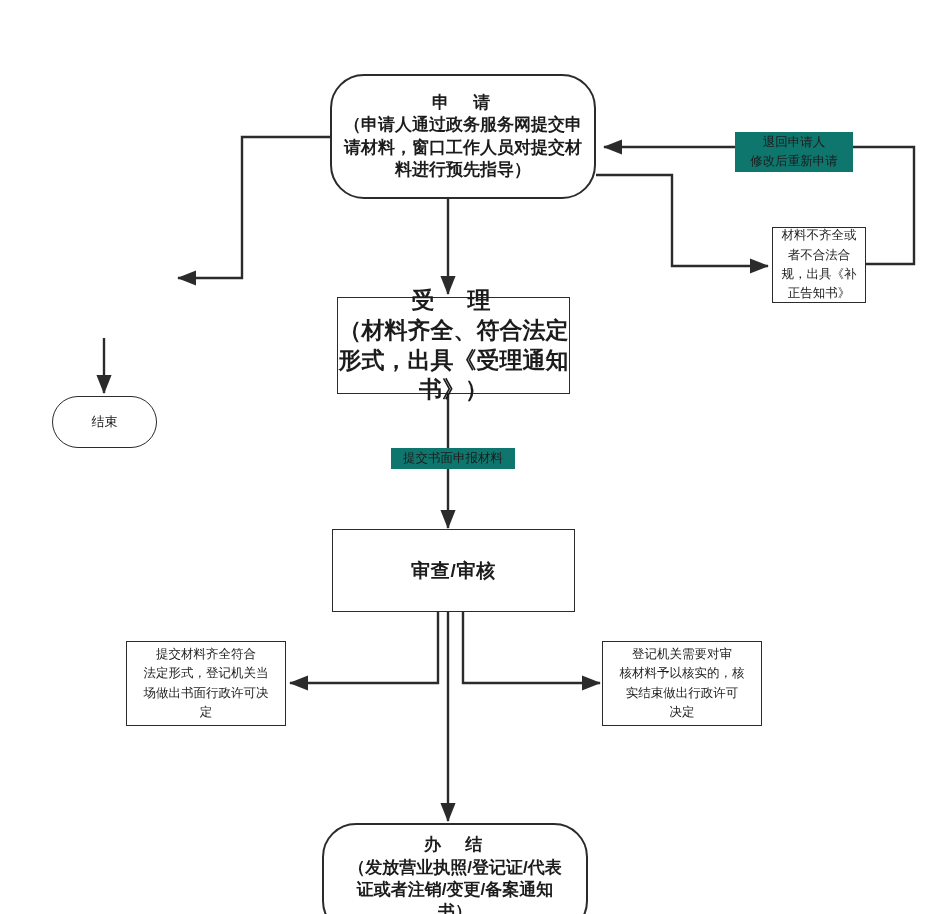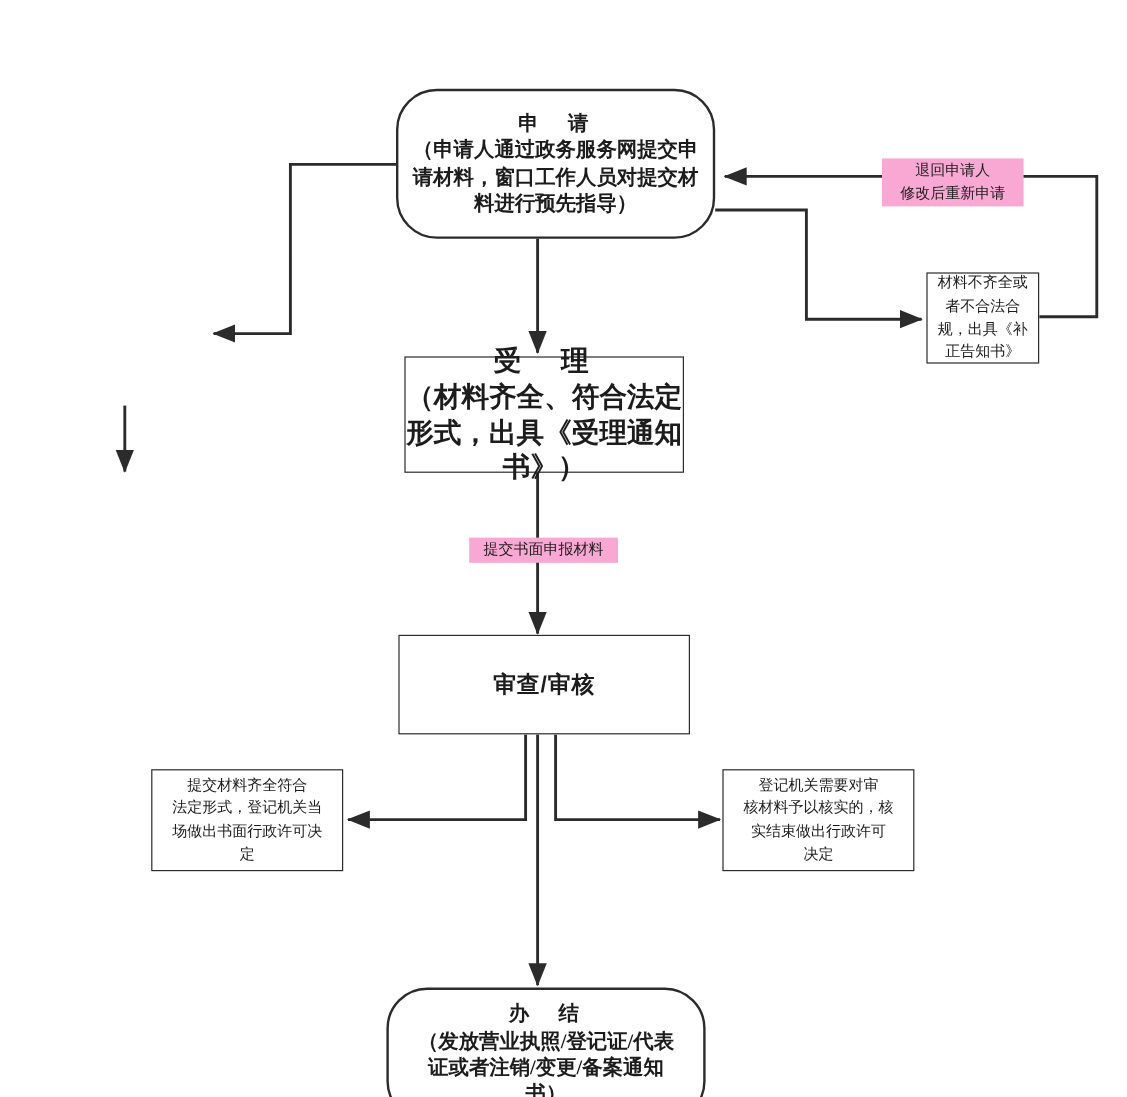--- a/index.html
+++ b/index.html
@@ -47,21 +47,20 @@
   }
   .node.thin {
     border-width: 1.5px;
   }
   .node .title {
     font-weight: bold;
     letter-spacing: 0.22em;
   }
   .node .body {
     font-weight: bold;
-    font-family: Liberation Serif, serif;
   }
   
   .big {
     font-size: 17px;
     line-height: 1.32;
     font-weight: bold;
   }
   .mid {
     font-size: 23px;
     line-height: 1.3;
@@ -73,21 +72,21 @@
     line-height: 1.55;
     font-weight: normal;
     padding: 0 7px;
   }
   .edge-label {
     position: absolute;
     font-size: 12.5px;
     line-height: 1.5;
     text-align: center;
     color: #1c1c1c;
-    background: #f9a8d4;
+    background: #0f766e;
     padding: 1px 4px;
     z-index: 3;
     white-space: pre-line;
   }
 </style>
 </head>
 <body>
 
 <div id="canvas">
 
@@ -120,20 +119,23 @@
   </svg>
 
   <div class="node rounded big" style="left:330px; top:38px; width:266px; height:125px;">
     <div class="title">申　请</div>
     <div class="body" style="white-space:pre-line;">（申请人通过政务服务网提交申
 请材料，窗口工作人员对提交材
 料进行预先指导）</div>
   </div>
 
 
+  <div class="node pill" style="left:52px; top:360px; width:105px; height:52px; font-size:13px; border-width:1.5px;">
+    <div>结束</div>
+  </div>
 
   <div class="node mid" style="left:337px; top:261px; width:233px; height:97px; border-width:1.8px;">
     <div class="title">受　理</div>
     <div class="body" style="white-space:pre-line;">（材料齐全、符合法定
 形式，出具《受理通知
 书》）</div>
   </div>
 
   <div class="node thin small" style="left:772px; top:191px; width:94px; height:76px;">
     <div style="white-space:pre-line;">材料不齐全或

